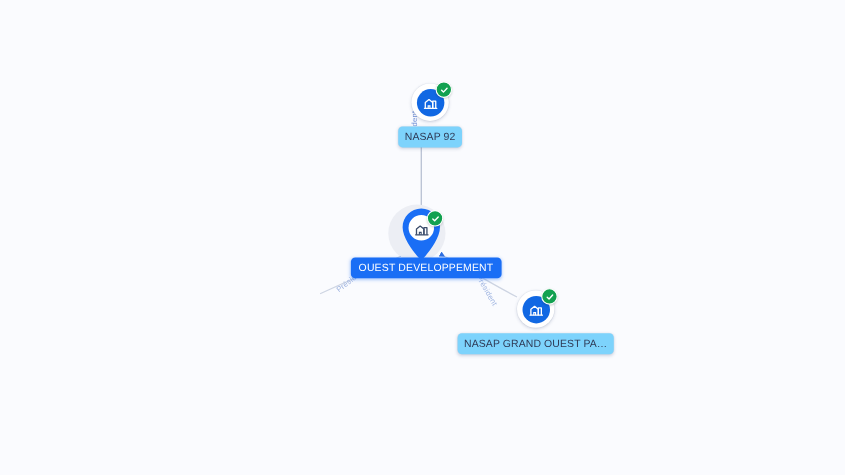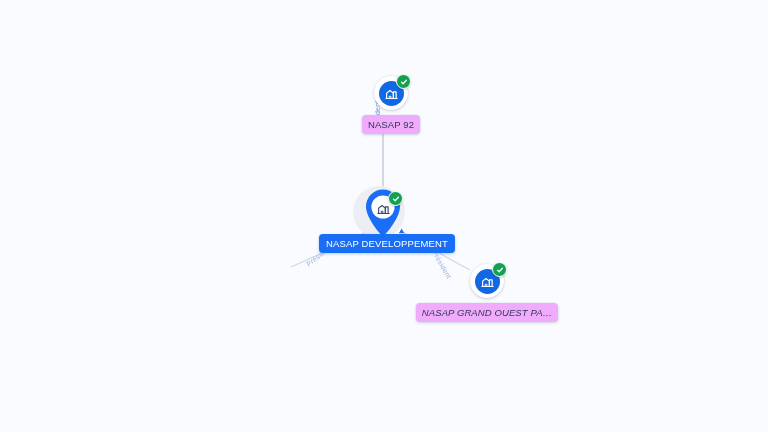--- a/index.html
+++ b/index.html
@@ -41,21 +41,21 @@
   .badge{
     position:absolute;right:-3px;top:-2px;width:13px;height:13px;border-radius:50%;
     background:#12a150;border:1.6px solid #ffffff;
     display:flex;align-items:center;justify-content:center;
     box-shadow:0 1px 2px rgba(0,0,0,.18);
   }
   .badge svg{display:block;}
 
   .label{
     margin-top:5px;
-    background:#f0abfc;
+    background:#7dd3fc;
     color:#2f3a56;
     font-size:9.5px;
     line-height:1;
     padding:4.5px 6px 5px;
     border-radius:4px;
     white-space:nowrap;
     box-shadow:0 1px 3px rgba(40,60,110,.20),0 0 0 .5px rgba(40,60,110,.05);
     letter-spacing:.1px;
   }
 
@@ -169,37 +169,37 @@
         </svg>
       </div>
       <div class="badge">
         <svg width="8" height="8" viewBox="0 0 12 12">
           <path d="M2.2 6.2 L4.7 8.6 L9.6 3.4" stroke="#fff" stroke-width="1.9" fill="none" stroke-linecap="round" stroke-linejoin="round"></path>
         </svg>
       </div>
     </div>
   </div>
 
-  <div class="center-label">NASAP DEVELOPPEMENT</div>
+  <div class="center-label">OUEST DEVELOPPEMENT</div>
 
 
   <div class="node" id="node-grand-ouest" style="left:470px;top:264px;width:34px;">
     <div class="disc-wrap">
       <div class="disc">
         <div class="inner">
           <svg width="15" height="15" viewBox="0 0 24 24" fill="none">
             <path d="M3 20h18" stroke="#fff" stroke-width="1.9" stroke-linecap="round"></path>
             <path d="M4.2 20V11.4L9.6 7.2l5.4 4.2V20" stroke="#fff" stroke-width="1.9" stroke-linejoin="round" fill="none"></path>
             <path d="M15 20V9.5h4.4V20" stroke="#fff" stroke-width="1.9" stroke-linejoin="round" fill="none"></path>
             <path d="M8.4 20v-3.6h2.6V20" stroke="#fff" stroke-width="1.6" fill="none"></path>
           </svg>
         </div>
       </div>
       <div class="badge">
         <svg width="8" height="8" viewBox="0 0 12 12">
           <path d="M2.2 6.2 L4.7 8.6 L9.6 3.4" stroke="#fff" stroke-width="1.9" fill="none" stroke-linecap="round" stroke-linejoin="round"></path>
         </svg>
       </div>
     </div>
-    <div class="label" style="position:relative;left:0;font-style:italic;">NASAP GRAND OUEST PA…</div>
+    <div class="label" style="position:relative;left:0;">NASAP GRAND OUEST PA…</div>
   </div>
 
 </div>
 
 </body></html>

